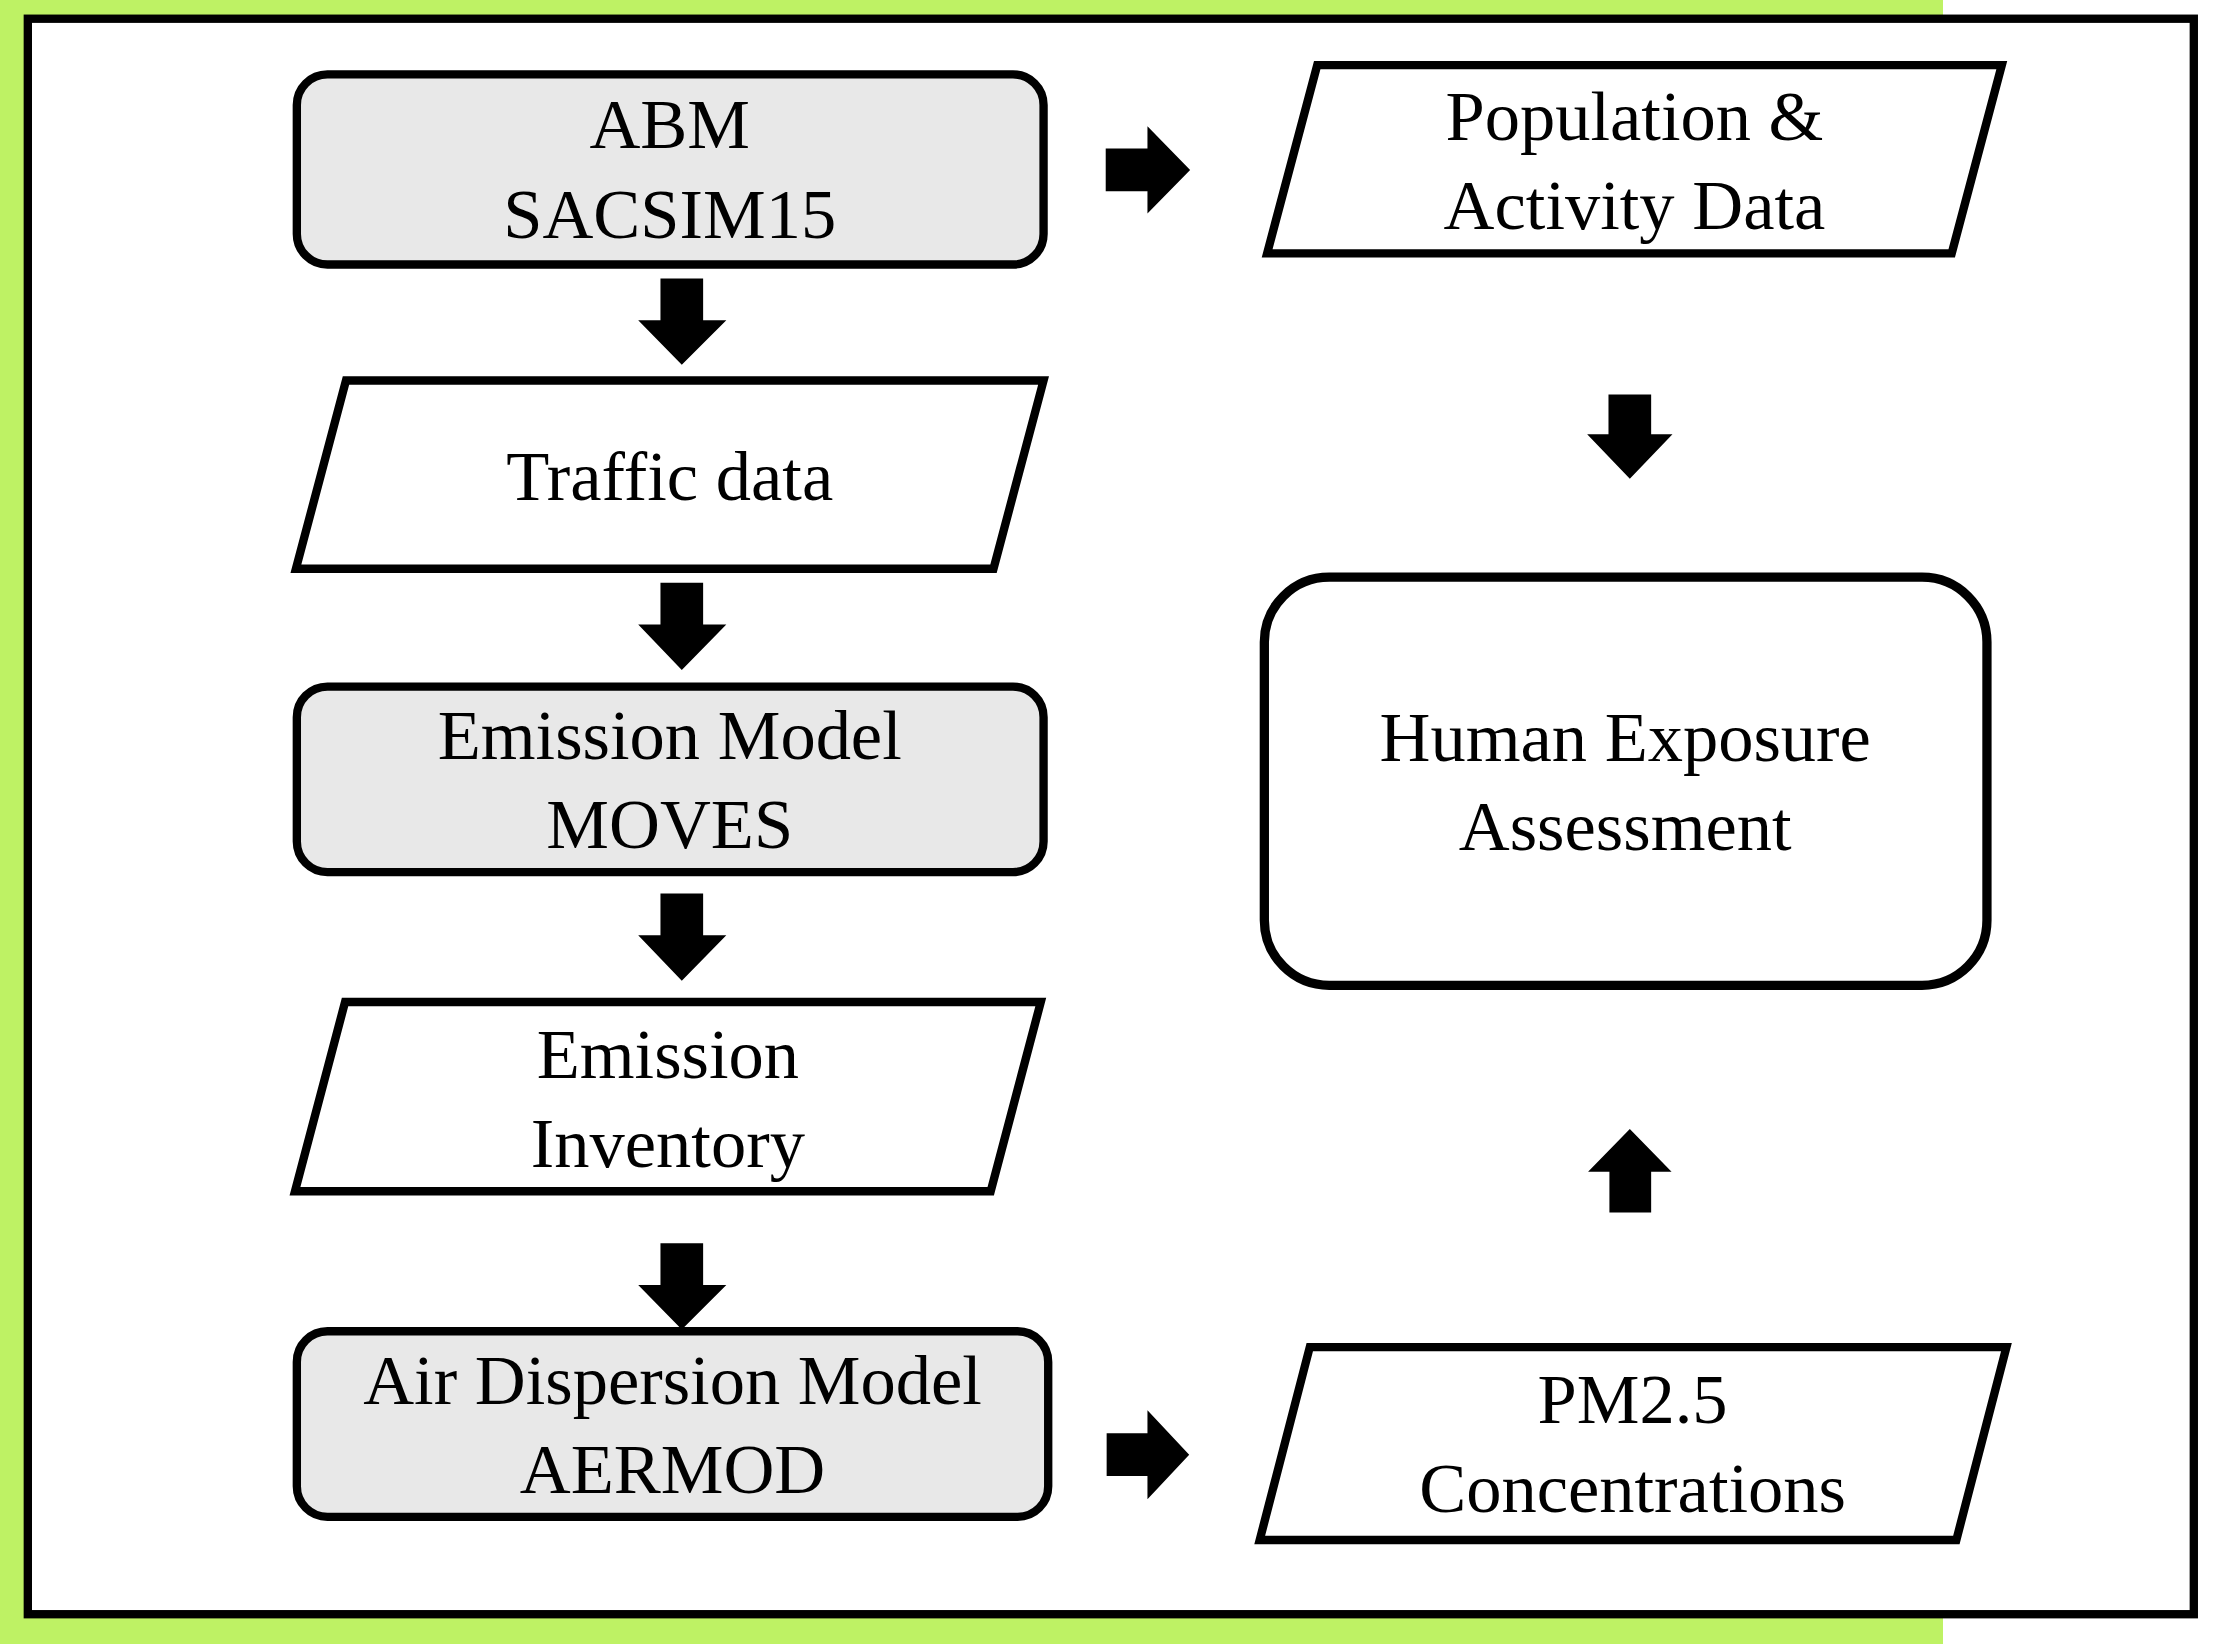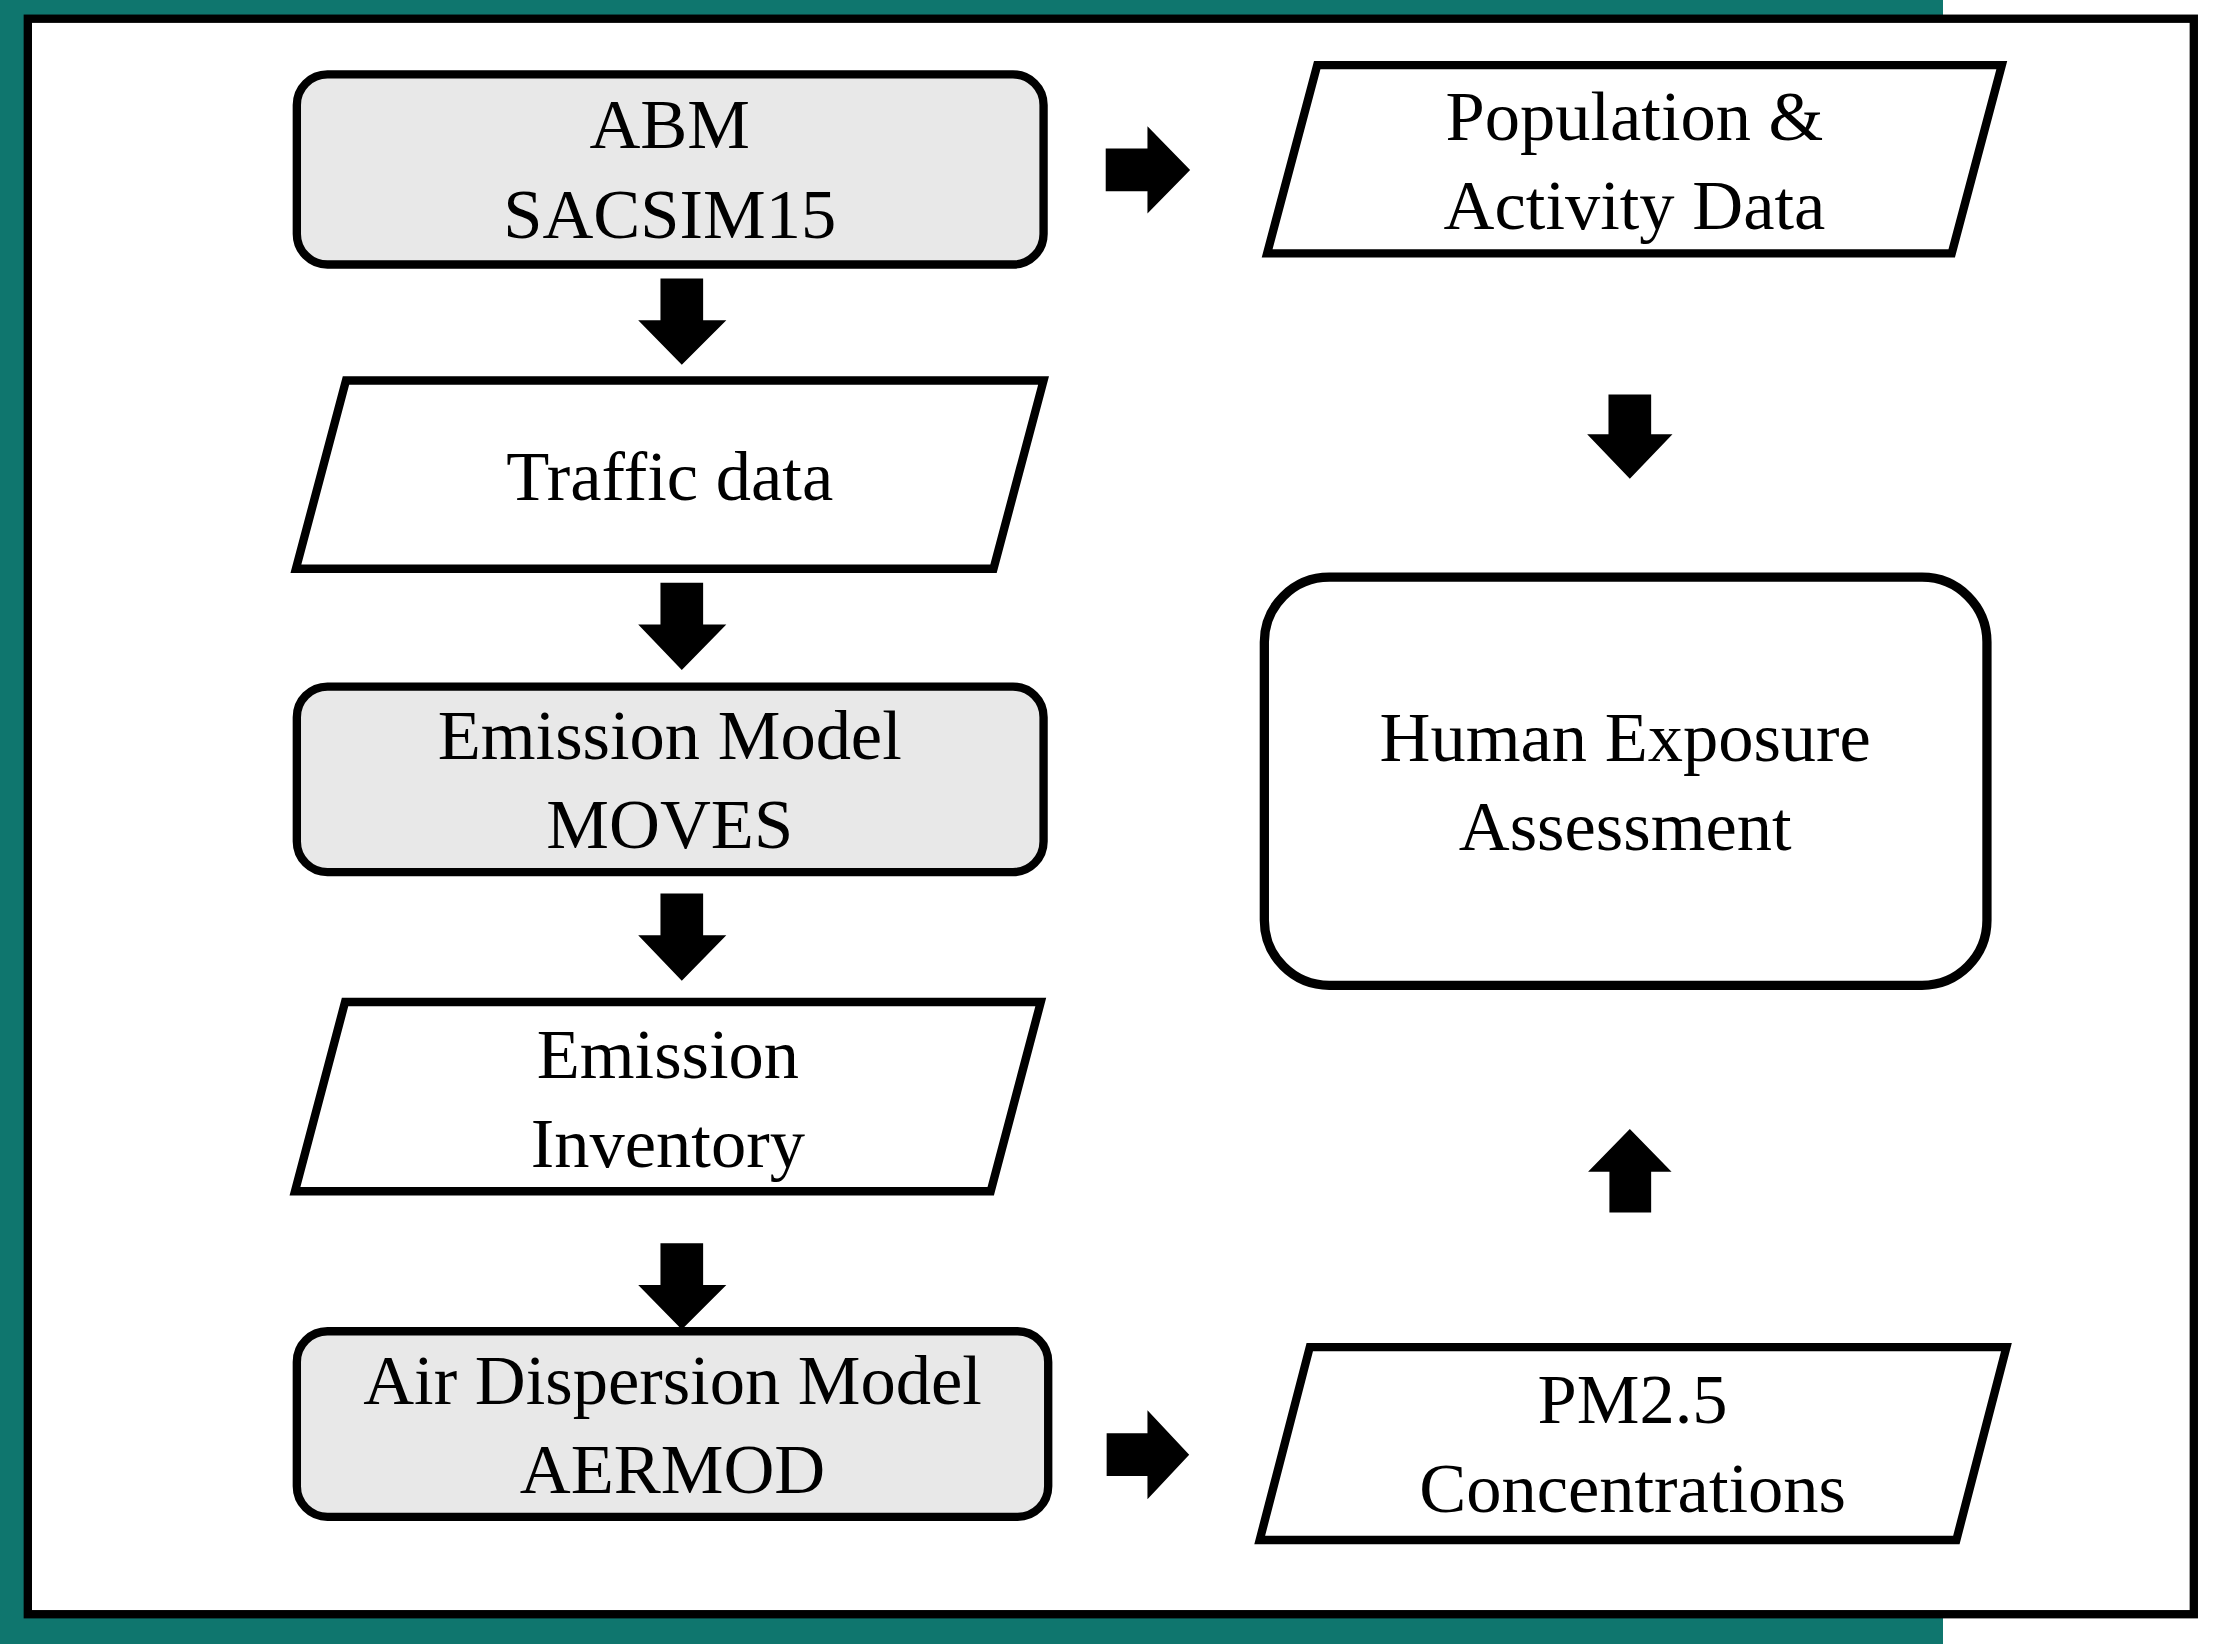--- a/index.html
+++ b/index.html
@@ -4,21 +4,21 @@
 <style>
   html, body {
     margin: 0;
     padding: 0;
     background: #ffffff;
   }
   .stage {
     width: 1943px;
     height: 1645px;
     position: relative;
-    background: #0f766e;
+    background: #bef264;
   }
   svg { display: block; }
   .node-label {
     font-family: "Liberation Serif", "DejaVu Serif", serif;
     font-size: 76px;
     fill: #000000;
     text-anchor: middle;
   }
 </style>
 </head>

